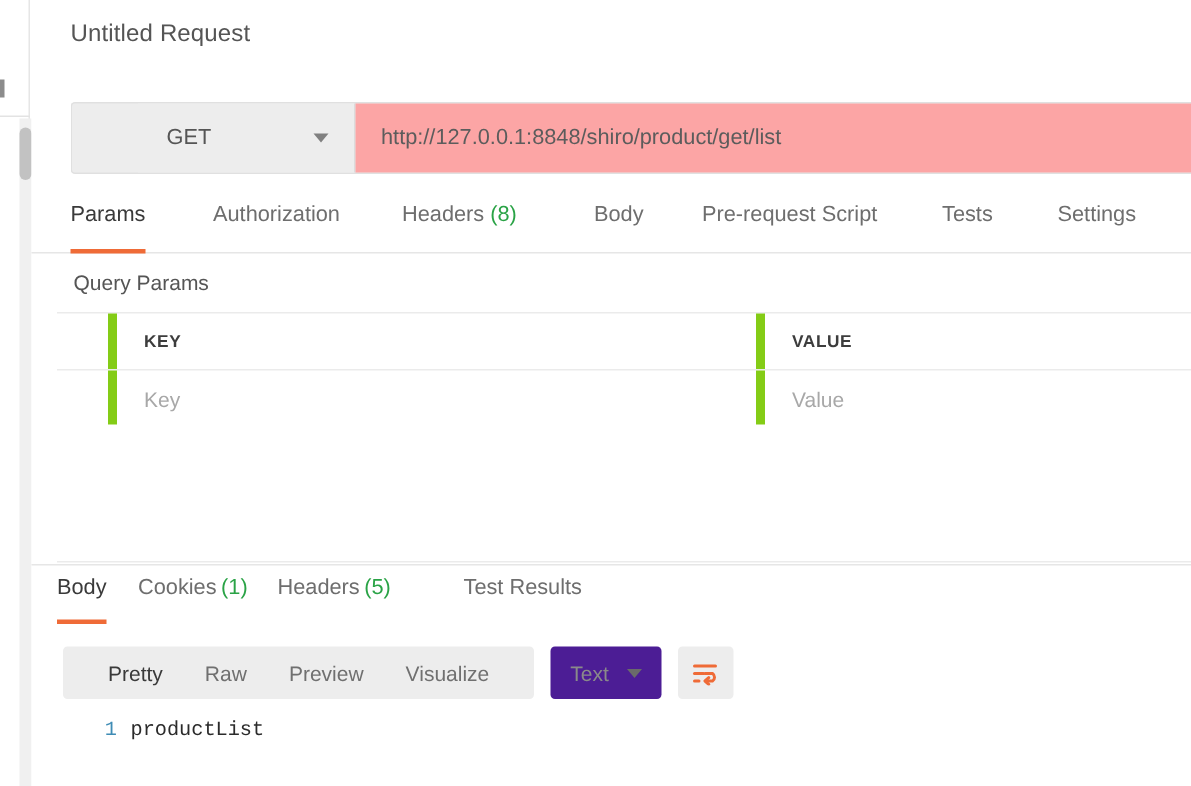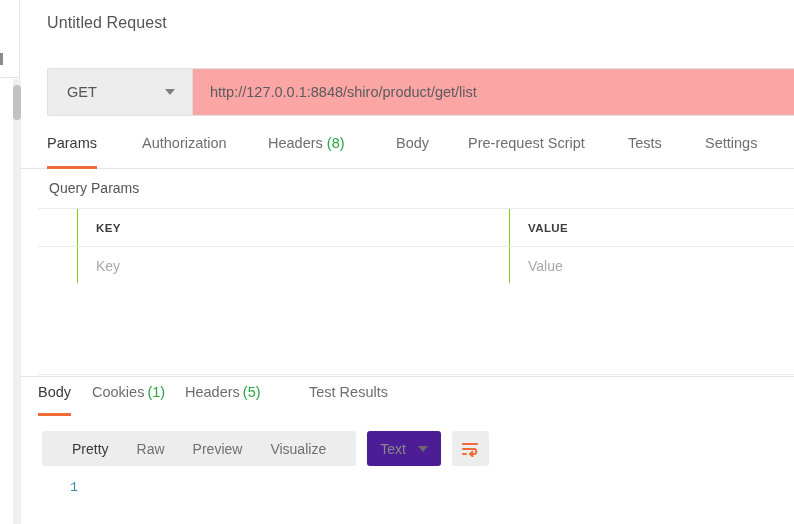--- a/index.html
+++ b/index.html
@@ -71,20 +71,21 @@
   .url-row {
     position: absolute;
     left: 26px; top: 68px;
     width: 747px; height: 48px;
     display: flex;
     align-items: stretch;
     background: #ededed;
     border: 1px solid #e0e0e0;
     border-right: none;
     border-radius: 3px 0 0 3px;
+    padding-left: 44px;
   }
   .method-box {
     width: 145px;
     display: flex;
     align-items: center;
     justify-content: space-between;
     padding: 0 17px 0 19px;
     background: #ededed;
     border-right: 1px solid #dcdcdc;
     cursor: pointer;
@@ -160,21 +161,21 @@
     display: flex;
     width: 100%;
     border-top: 1px solid #ebebeb;
     border-bottom: 1px solid #ebebeb;
   }
   .ptr + .ptr { border-top: none; }
   .pcell {
     height: 37px;
     display: flex;
     align-items: center;
-    border-right: 1px solid #84cc16;
+    border-right: 6px solid #84cc16;
   }
   .pcell.check { width: 40px; justify-content: center; }
   .pcell.key   { width: 432px; padding-left: 18px; }
   .pcell.value { width: 284px; padding-left: 18px; border-right: none; }
   .hdr-text {
     font-size: 11.5px;
     font-weight: bold;
     color: #3d3d3d;
     letter-spacing: 0.4px;
   }
@@ -408,17 +409,18 @@
           <rect x="1" y="12" width="5" height="2" rx="1" fill="#ef6b37"></rect>
           <path d="M9 8 h5 a3 3 0 0 1 0 5 h-4" fill="none" stroke="#ef6b37" stroke-width="2" stroke-linecap="round"></path>
           <path d="M11.5 10.8 L9 13 L11.5 15.2" fill="none" stroke="#ef6b37" stroke-width="2" stroke-linecap="round" stroke-linejoin="round"></path>
         </svg>
       </div>
     </div>
 
     <div class="code-area">
       <div class="code-line">
         <span class="ln-num">1</span>
+        <span class="ln-code">productList</span>
       </div>
     </div>
 
   </div>
 </div>
 
 </body></html>

